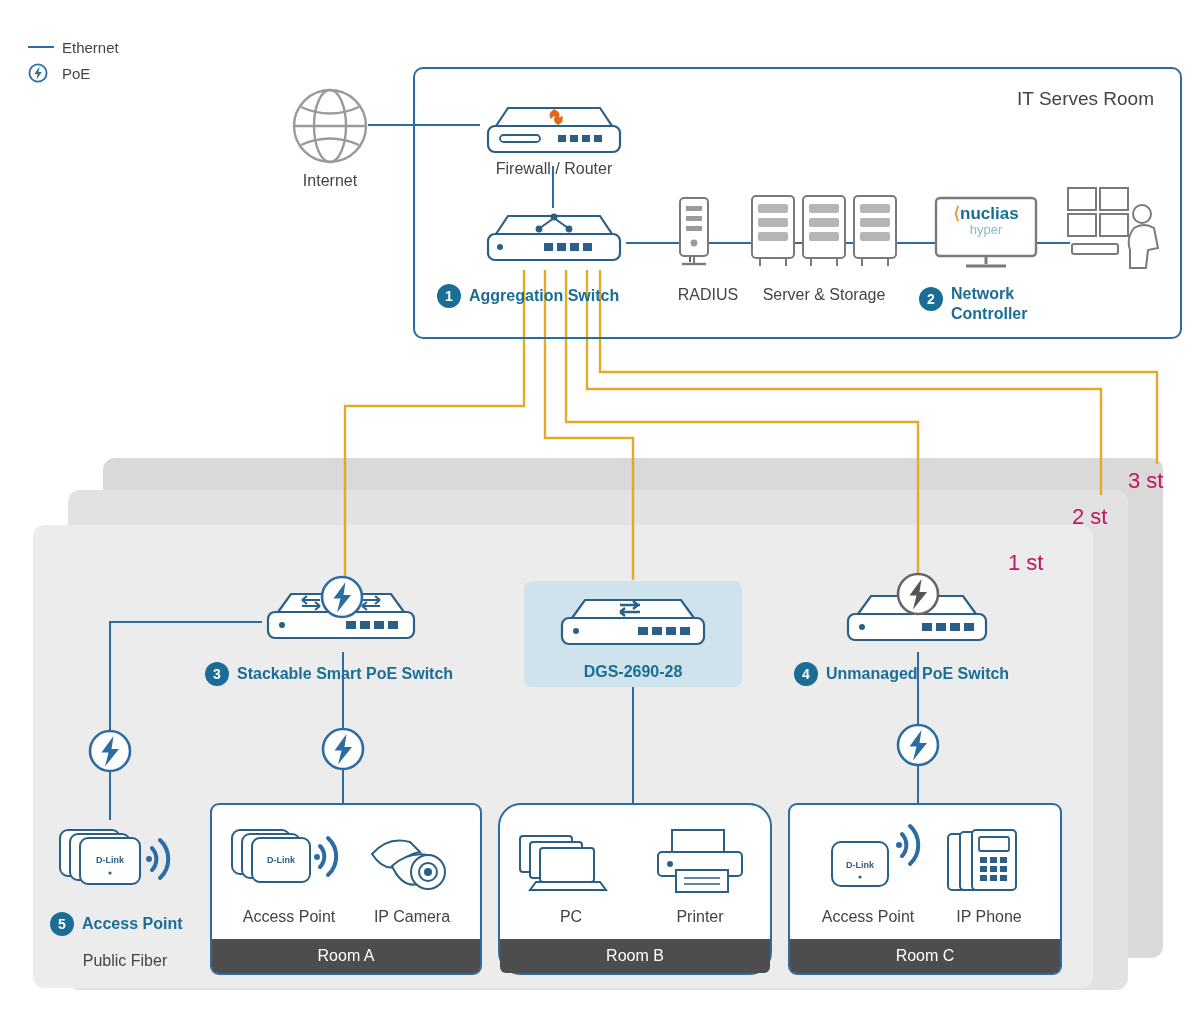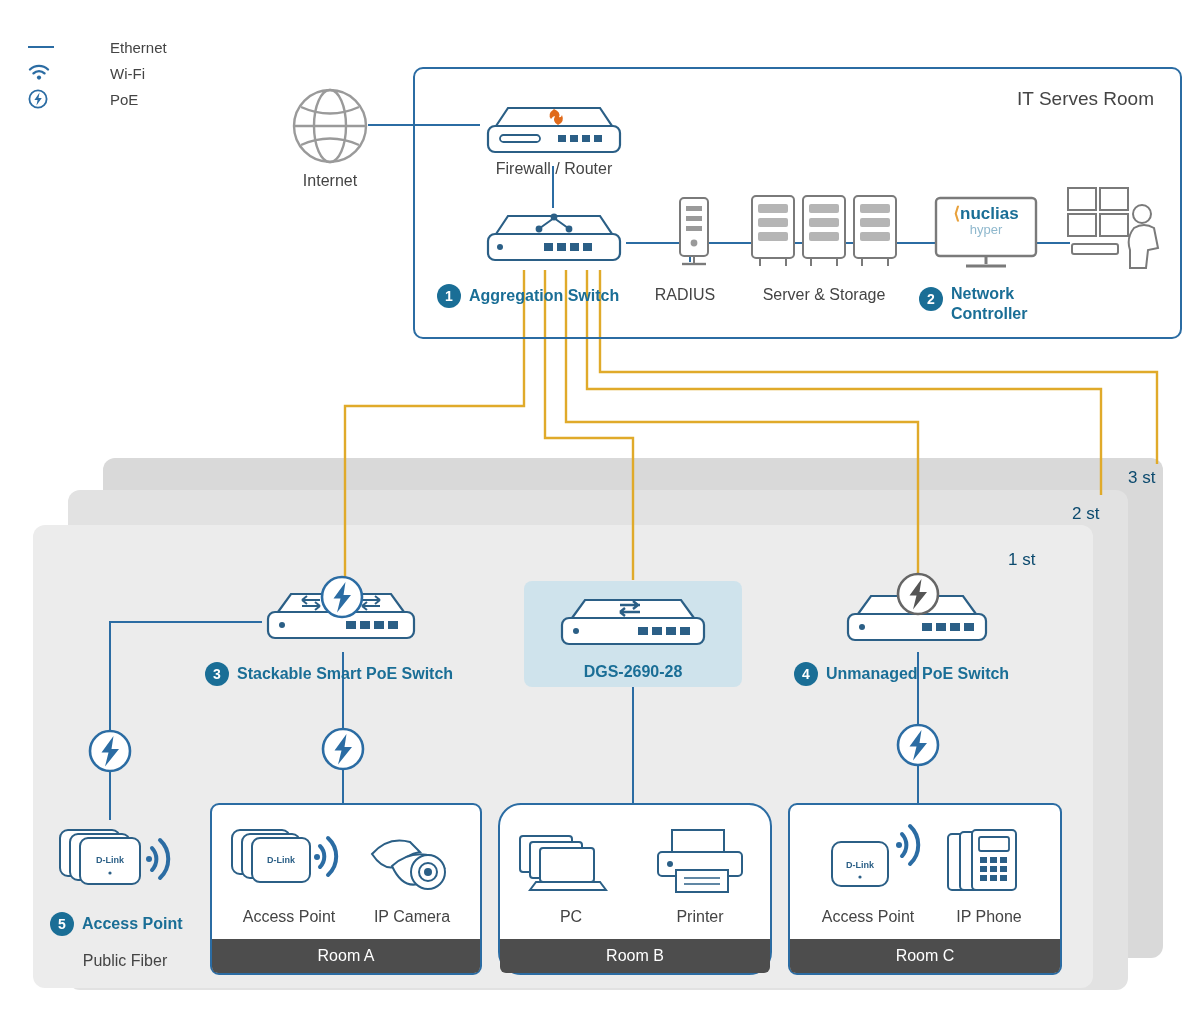--- a/index.html
+++ b/index.html
@@ -7,32 +7,32 @@
     width:1200px;height:1034px;position:relative;overflow:hidden;
     background:#ffffff;
     font-family:"Liberation Sans", sans-serif;
     color:#3b3b3b;
   }
   .abs{position:absolute;}
   .lbl-blue{font-size:16px;color:#1a6e96;white-space:nowrap;font-weight:600;}
   .legend{left:28px;top:34px;width:230px;}
   .legend-row{display:flex;align-items:center;height:26px;}
   .legend-ico{width:34px;display:flex;align-items:center;justify-content:flex-start;}
-  .legend-txt{font-size:15px;color:#444;margin-left:48px;}
+  .legend-txt{font-size:15px;color:#444;}
   .line-eth{width:26px;height:2px;background:#2b6ca3;display:block;}
   .line-fib{width:26px;height:2px;background:#e0aa2a;display:block;}
 
   
   .it-room{left:413px;top:67px;width:765px;height:268px;border:2px solid #2b6ca3;border-radius:10px;}
   .it-room-title{right:46px;top:88px;font-size:19px;color:#444;}
 
   .floor3{left:103px;top:458px;width:1060px;height:500px;background:#d9d9d9;border-radius:12px;}
   .floor2{left:68px;top:490px;width:1060px;height:500px;background:#e2e2e2;border-radius:12px;}
   .floor1{left:33px;top:525px;width:1060px;height:463px;background:#ececec;border-radius:12px;}
-  .floor-lbl{font-size:17px;color:#0c4a6e;}
+  .floor-lbl{font-size:22px;color:#be185d;}
 
   .dgsbox{left:524px;top:581px;width:218px;height:106px;background:#cfe3ec;border-radius:8px;}
 
   .room{position:absolute;border:2px solid #2b6ca3;border-radius:9px;background:#fff;}
   .room-footer{position:absolute;left:0;bottom:0;width:100%;height:34px;background:#4d4d4d;border-radius:0 0 6px 6px;
     color:#fff;font-size:16px;display:flex;align-items:center;justify-content:center;text-align:center;}
 
   .badge{width:24px;height:24px;border-radius:50%;background:#1a6e96;color:#fff;font-size:14px;
          display:flex;align-items:center;justify-content:center;font-weight:bold;}
 
@@ -41,30 +41,20 @@
 </style>
 </head>
 <body>
 
 <div class="abs legend">
   <div class="legend-row">
     <span class="legend-ico">
         <i class="line-eth"></i>
       </span>
     <span class="legend-txt">Ethernet</span>
-  </div>
-  <div class="legend-row">
-    <span class="legend-ico">
-      <svg width="22" height="18" viewBox="0 0 22 18">
-        <path d="M2 5.5a13 13 0 0 1 18 0" stroke="#2b6ca3" stroke-width="2.4" fill="none" stroke-linecap="round"></path>
-        <path d="M5.5 9.3a8 8 0 0 1 11 0" stroke="#2b6ca3" stroke-width="2.4" fill="none" stroke-linecap="round"></path>
-        <circle cx="11" cy="13.6" r="2.1" fill="#2b6ca3"></circle>
-      </svg>
-    </span>
-    <span class="legend-txt">Wi-Fi</span>
   </div>
   <div class="legend-row">
     <span class="legend-ico">
       <svg width="20" height="20" viewBox="0 0 20 20">
         <circle cx="10" cy="10" r="8.6" stroke="#2b6ca3" stroke-width="1.8" fill="none"></circle>
         <path d="M11.6 3.6 6.4 11h3.2l-1.2 5.4L13.8 9h-3.3z" fill="#2b6ca3"></path>
       </svg>
     </span>
     <span class="legend-txt">PoE</span>
   </div>
@@ -157,21 +147,21 @@
   <svg width="40" height="76" viewBox="0 0 40 76">
     <rect x="6" y="2" width="28" height="58" rx="4" fill="#fff" stroke="#7a7a7a" stroke-width="2"></rect>
     <rect x="12" y="10" width="16" height="5" fill="#9a9a9a"></rect>
     <rect x="12" y="20" width="16" height="5" fill="#9a9a9a"></rect>
     <rect x="12" y="30" width="16" height="5" fill="#9a9a9a"></rect>
     <circle cx="20" cy="47" r="3.4" fill="#9a9a9a"></circle>
     <line x1="20" y1="60" x2="20" y2="68" stroke="#7a7a7a" stroke-width="2"></line>
     <line x1="8" y1="68" x2="32" y2="68" stroke="#7a7a7a" stroke-width="2.4"></line>
   </svg>
 </div>
-<div class="abs dev-lbl" style="left:638px;top:286px;width:94px;text-align:center;">RADIUS</div>
+<div class="abs dev-lbl" style="left:661px;top:286px;width:94px;text-align:center;">RADIUS</div>
 
 <div class="abs" style="left:748px;top:192px;">
   <svg width="152" height="80" viewBox="0 0 152 80">
     <g stroke="#7a7a7a" stroke-width="2" fill="#fff">
       <rect x="4" y="4" width="42" height="62" rx="4"></rect>
       <rect x="55" y="4" width="42" height="62" rx="4"></rect>
       <rect x="106" y="4" width="42" height="62" rx="4"></rect>
     </g>
     <g fill="#b5b5b5">
       <rect x="10" y="12" width="30" height="9" rx="2"></rect>

